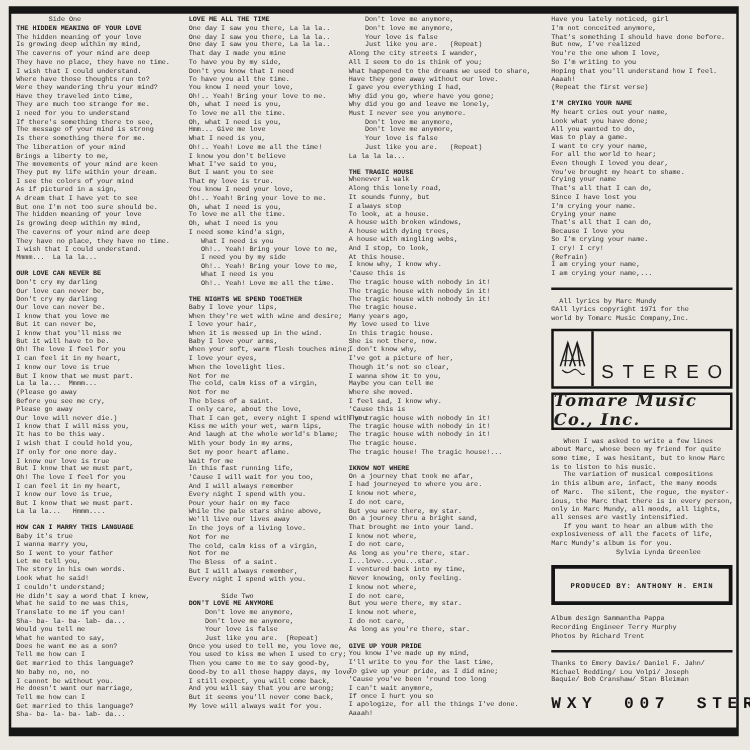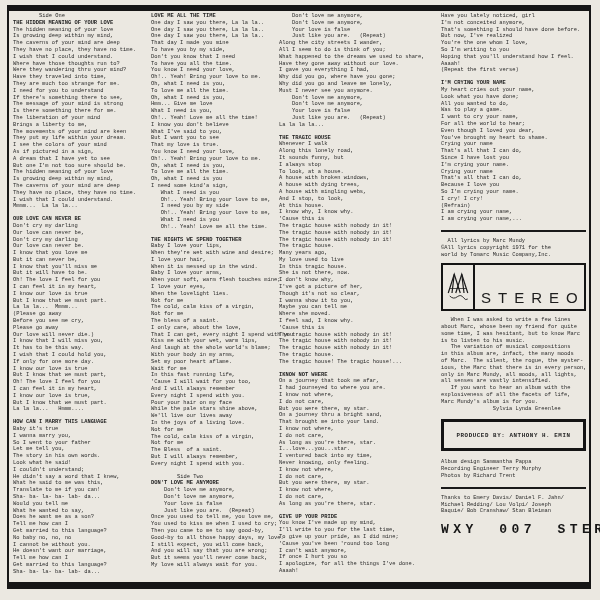--- a/index.html
+++ b/index.html
@@ -366,20 +366,23 @@
             <path d="M9 24 L31 24" stroke-width="1"></path>
           </g>
           <path d="M9 34 q5 5 10 1 q5 -4 9 2 q2 3 5 1" stroke="#1d1d1d" fill="none" stroke-width="1.2"></path>
         </svg>
       </div>
       <div class="stereo-cell">
         <span class="stereo-text">STEREO</span>
       </div>
     </div>
 
+    <div class="script-box">
+      <span class="script-text">Tomare Music Co., Inc.</span>
+    </div>
 
     <div class="notes">
         <div class="line">   When I was asked to write a few lines</div>
         <div class="line">about Marc, whose been my friend for quite</div>
         <div class="line">some time, I was hesitant, but to know Marc</div>
         <div class="line">is to listen to his music.</div>
         <div class="line">   The variation of musical compositions</div>
         <div class="line">in this album are, infact, the many moods</div>
         <div class="line">of Marc.  The silent, the rogue, the myster-</div>
         <div class="line">ious, the Marc that there is in every person,</div>

